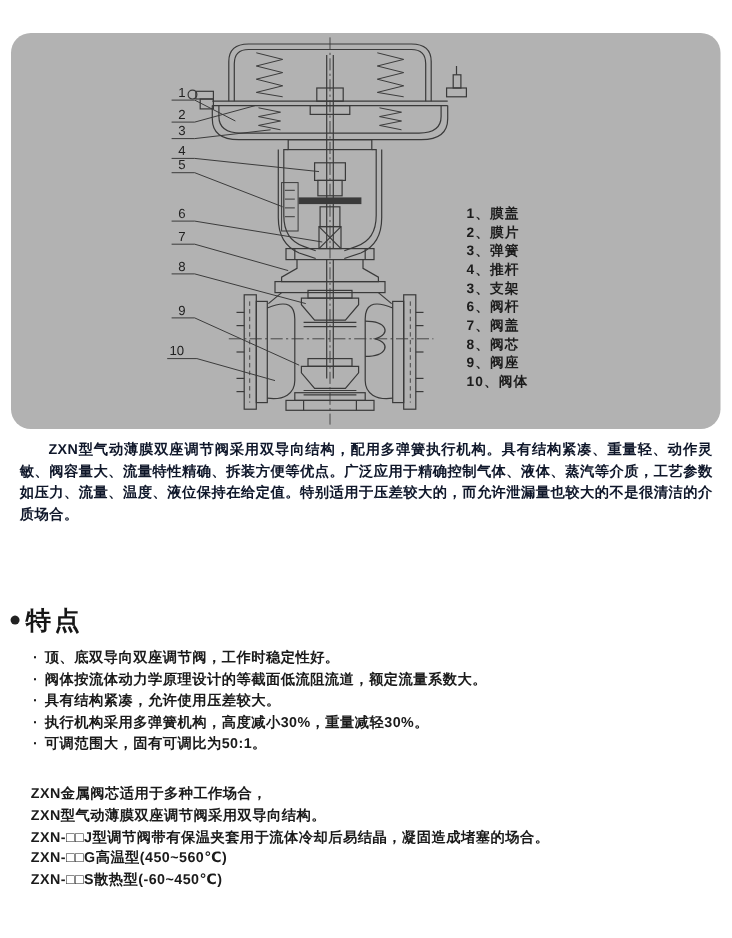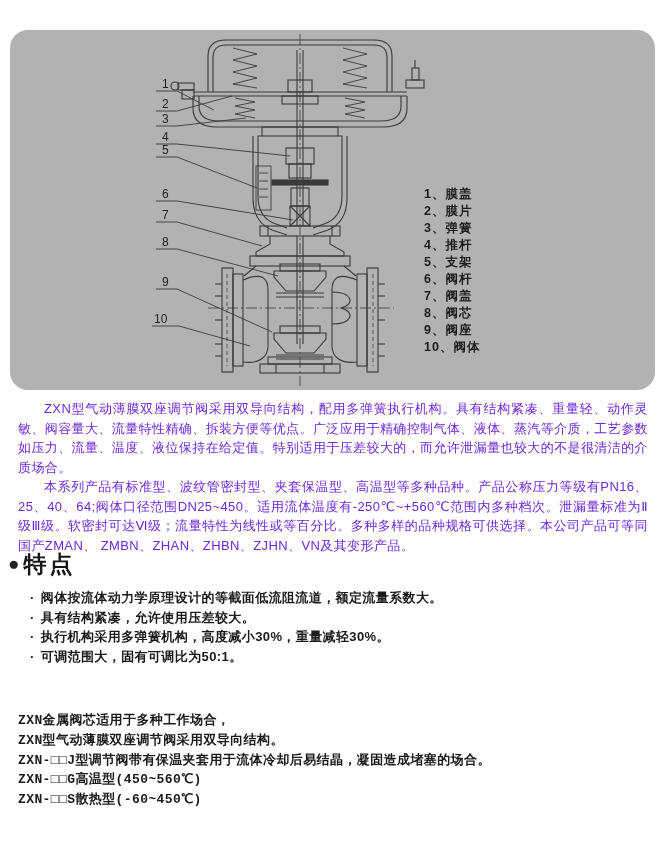--- a/index.html
+++ b/index.html
@@ -18,43 +18,42 @@
   }
   .diagram-panel svg{position:absolute;left:0;top:0;}
   .parts-list{
     position:absolute;left:414px;top:156px;
     font-size:12.5px;font-weight:bold;line-height:17px;color:#1c1c1c;
     letter-spacing:1px;
   }
   
   .intro{
     position:absolute;left:18px;top:399px;width:630px;
-    font-size:13px;font-weight:normal;line-height:19.5px;
-    text-align:justify;color:#6d28d9;letter-spacing:0.4px;
+    font-size:13px;font-weight:bold;line-height:19.5px;
+    text-align:justify;color:#0f172a;letter-spacing:0.4px;
   }
   .intro p{margin:0;text-indent:2em;}
   .features-heading{
     position:absolute;left:8px;top:549px;height:30px;
     display:flex;align-items:center;
   }
   .features-heading .dot{font-size:19px;line-height:30px;color:#222;}
   .features-heading .title{
     font-size:23px;font-weight:bold;letter-spacing:3px;margin-left:4px;color:#161616;
   }
   .features-list{
     position:absolute;left:30px;top:588px;width:622px;
     font-size:13px;font-weight:bold;line-height:19.5px;color:#1a1a1a;
     letter-spacing:0.4px;
   }
   .feat-item .feat-mark{margin-right:6px;}
   .variants{
-    position:absolute;left:18px;top:711px;width:625px;
+    position:absolute;left:28px;top:711px;width:625px;
     font-size:13px;font-weight:bold;line-height:19.8px;color:#1a1a1a;
     letter-spacing:0.4px;
-    font-family:Liberation Mono, monospace;
   }
   .variant-line{white-space:nowrap;}
   
   text.co{font-family:"Liberation Sans",sans-serif;font-size:12px;fill:#222;}
 </style>
 </head>
 <body>
 
 <div class="page">
 
@@ -211,40 +210,42 @@
         <text class="co" x="152" y="256">9</text>
         <text class="co" x="144" y="293">10</text>
       </g>
     </svg>
 
     <div class="parts-list">
       <div class="part-item">1、膜盖</div>
       <div class="part-item">2、膜片</div>
       <div class="part-item">3、弹簧</div>
       <div class="part-item">4、推杆</div>
-      <div class="part-item">5、支架</div>
+      <div class="part-item">3、支架</div>
       <div class="part-item">6、阀杆</div>
       <div class="part-item">7、阀盖</div>
       <div class="part-item">8、阀芯</div>
       <div class="part-item">9、阀座</div>
       <div class="part-item">10、阀体</div>
     </div>
   </div>
 
   <div class="intro">
     <p>ZXN型气动薄膜双座调节阀采用双导向结构，配用多弹簧执行机构。具有结构紧凑、重量轻、动作灵敏、阀容量大、流量特性精确、拆装方便等优点。广泛应用于精确控制气体、液体、蒸汽等介质，工艺参数如压力、流量、温度、液位保持在给定值。特别适用于压差较大的，而允许泄漏量也较大的不是很清洁的介质场合。</p>
-    <p>本系列产品有标准型、波纹管密封型、夹套保温型、高温型等多种品种。产品公称压力等级有PN16、25、40、64;阀体口径范围DN25~450。适用流体温度有-250℃~+560℃范围内多种档次。泄漏量标准为Ⅱ级Ⅲ级。软密封可达Ⅵ级；流量特性为线性或等百分比。多种多样的品种规格可供选择。本公司产品可等同国产ZMAN、 ZMBN、ZHAN、ZHBN、ZJHN、VN及其变形产品。</p>
   </div>
 
   <div class="features-heading">
     <span class="dot">●</span>
     <span class="title">特点</span>
   </div>
 
   <div class="features-list">
+    <div class="feat-item">
+      <span class="feat-mark">·</span><span class="feat-text">顶、底双导向双座调节阀，工作时稳定性好。</span>
+    </div>
     <div class="feat-item">
       <span class="feat-mark">·</span><span class="feat-text">阀体按流体动力学原理设计的等截面低流阻流道，额定流量系数大。</span>
     </div>
     <div class="feat-item">
       <span class="feat-mark">·</span><span class="feat-text">具有结构紧凑，允许使用压差较大。</span>
     </div>
     <div class="feat-item">
       <span class="feat-mark">·</span><span class="feat-text">执行机构采用多弹簧机构，高度减小30%，重量减轻30%。</span>
     </div>
     <div class="feat-item">

